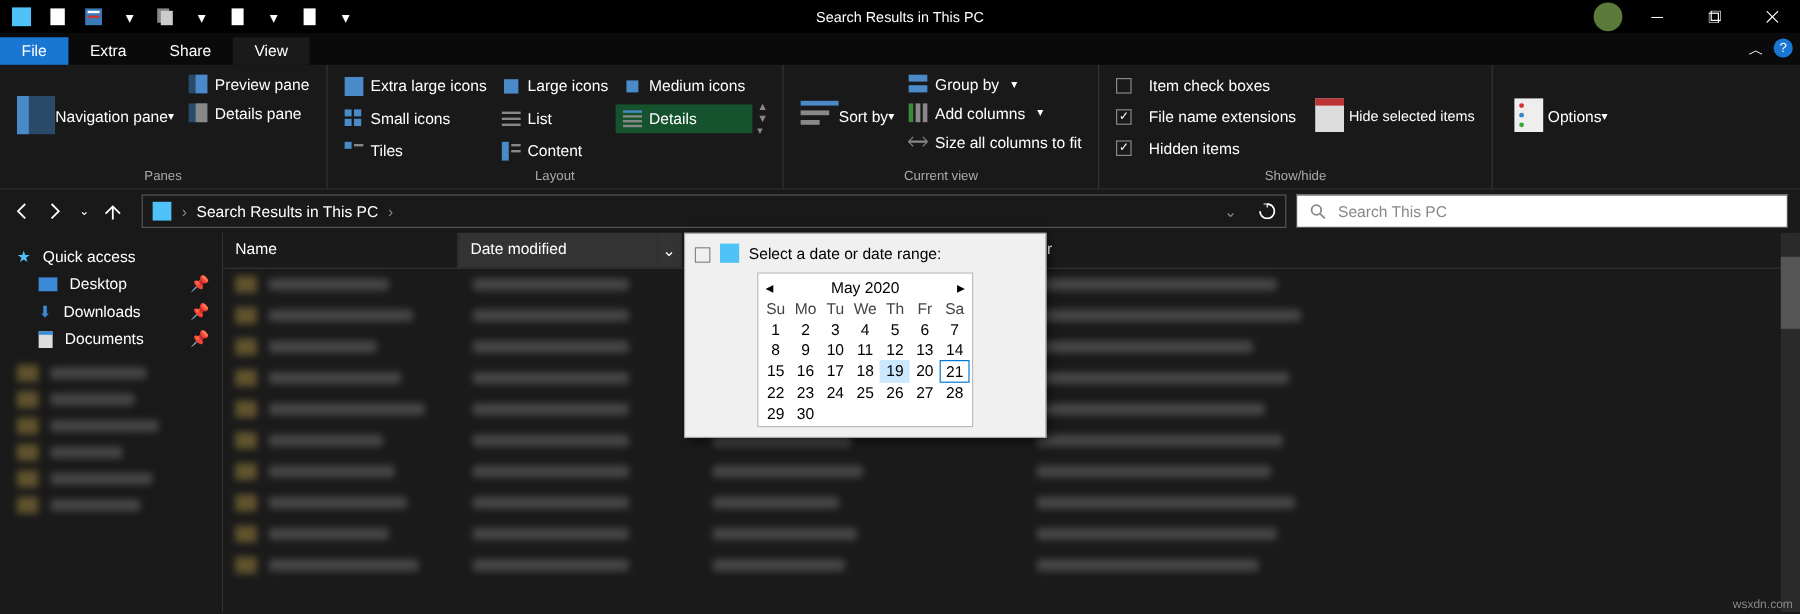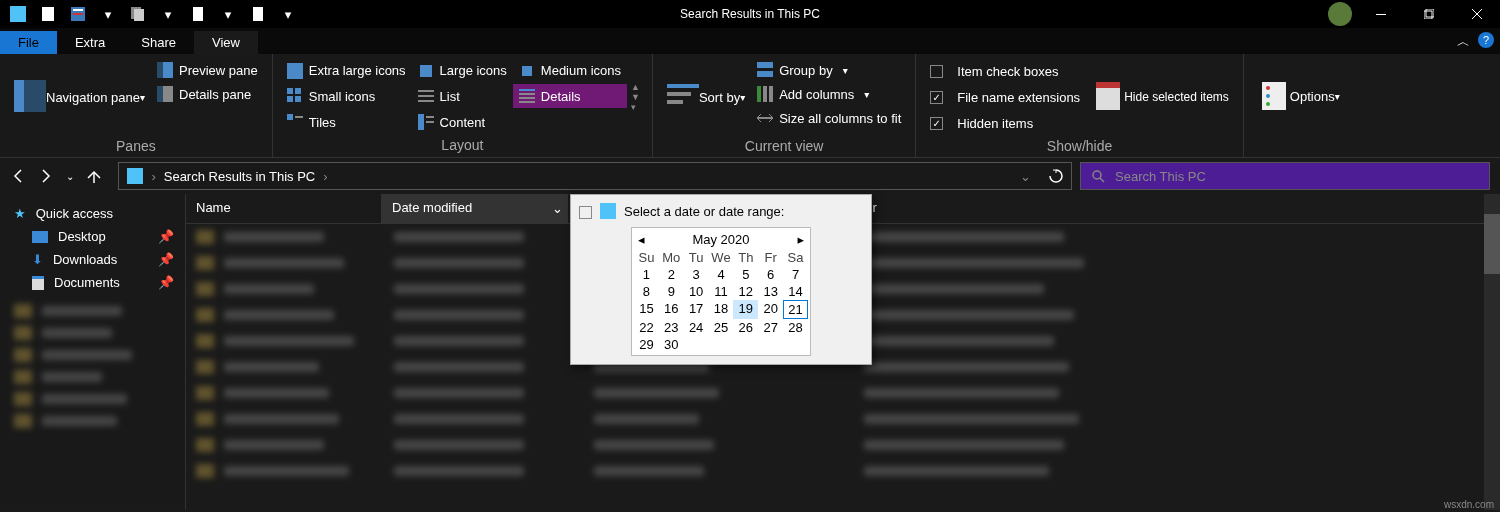--- a/index.html
+++ b/index.html
@@ -6,40 +6,40 @@
 body{background:#1a1a1a;width:1500px;height:512px;overflow:hidden;position:relative}
 .titlebar{height:28px;background:#000;display:flex;align-items:center;position:relative}
 .qat{display:flex;gap:2px;padding-left:4px}
 .qat-item{width:28px;height:24px;display:flex;align-items:center;justify-content:center}
 .win-title{position:absolute;left:50%;transform:translateX(-50%);color:#fff;font-size:12px}
 .win-btns{position:absolute;right:0;display:flex;align-items:center;gap:2px}
 .win-btn{width:46px;height:28px;display:flex;align-items:center;justify-content:center}
 .avatar{width:24px;height:24px;border-radius:50%;background:#5a7a3a;margin-right:4px}
 .menubar{height:26px;background:#0a0a0a;display:flex;align-items:flex-end;position:relative}
 .menu-item{padding:4px 18px;color:#fff;font-size:13px}
-.menu-item.file{background:#1976d2;color:#000000}
+.menu-item.file{background:#1976d2;color:#ffffff}
 .menu-item.active{background:#1a1a1a}
 .rib-help{position:absolute;right:6px;top:4px;width:16px;height:16px;border-radius:50%;background:#1976d2;display:flex;align-items:center;justify-content:center;font-size:11px}
 .rib-chevron{position:absolute;right:30px;top:5px}
 .ribbon{height:104px;background:#191919;display:flex;border-bottom:1px solid #333}
 .rgroup{display:flex;flex-direction:column;padding:4px 8px 2px;border-right:1px solid #333}
-.rgroup-label{text-align:center;font-size:14px;color:#aaa;margin-top:auto;padding:2px 0}
+.rgroup-label{text-align:center;font-size:11px;color:#aaa;margin-top:auto;padding:2px 0}
 .rbtn-v{display:flex;flex-direction:row;align-items:center;justify-content:center;padding:2px 6px;min-width:56px;height:78px}
 .rbtn-v .ricon{width:32px;height:32px;margin-bottom:2px}
 .rbtn-h{display:flex;align-items:center;padding:2px 6px;height:24px;gap:6px}
-.rbtn-h.active{background:#701a75}
+.rbtn-h.active{background:#14532d}
 .ricon-sm{width:16px;height:16px}
 .rcol{display:flex;flex-direction:column}
 .rrow{display:flex}
 .chk{width:13px;height:13px;border:1px solid #888;display:inline-flex;align-items:center;justify-content:center;margin-right:8px;font-size:10px;color:#fff}
 .chk.on::after{content:"✓"}
 .addrbar{height:36px;background:#191919;display:flex;align-items:center;padding:0 10px;gap:8px}
 .nav-arrows{display:flex;align-items:center;gap:12px;padding-right:8px}
 .addr-box{flex:1;height:28px;border:1px solid #555;background:#191919;display:flex;align-items:center;padding:0 8px;gap:8px}
-.search-box{width:410px;height:28px;border:1px solid #555;background:#4c1d95;display:flex;align-items:center;padding:0 10px;gap:10px;color:#888}
+.search-box{width:410px;height:28px;border:1px solid #555;background:#ffffff;display:flex;align-items:center;padding:0 10px;gap:10px;color:#888}
 .main{display:flex;height:316px}
 .sidebar{width:186px;background:#191919;border-right:1px solid #333;padding-top:8px}
 .sb-item{display:flex;align-items:center;padding:4px 14px;gap:10px;position:relative}
 .pin{position:absolute;right:10px;color:#aaa}
 .content{flex:1;position:relative;background:#1a1a1a}
 .col-headers{height:30px;display:flex;border-bottom:1px solid #333}
 .col{padding:6px 10px;border-right:1px solid #333}
 .col.active{background:#333}
 .col-dd{width:20px;display:flex;align-items:center;justify-content:center;border-right:1px solid #333;background:#333}
 .blur-rows{position:absolute;top:30px;left:0;right:0;bottom:0;filter:blur(3px);opacity:0.4}

